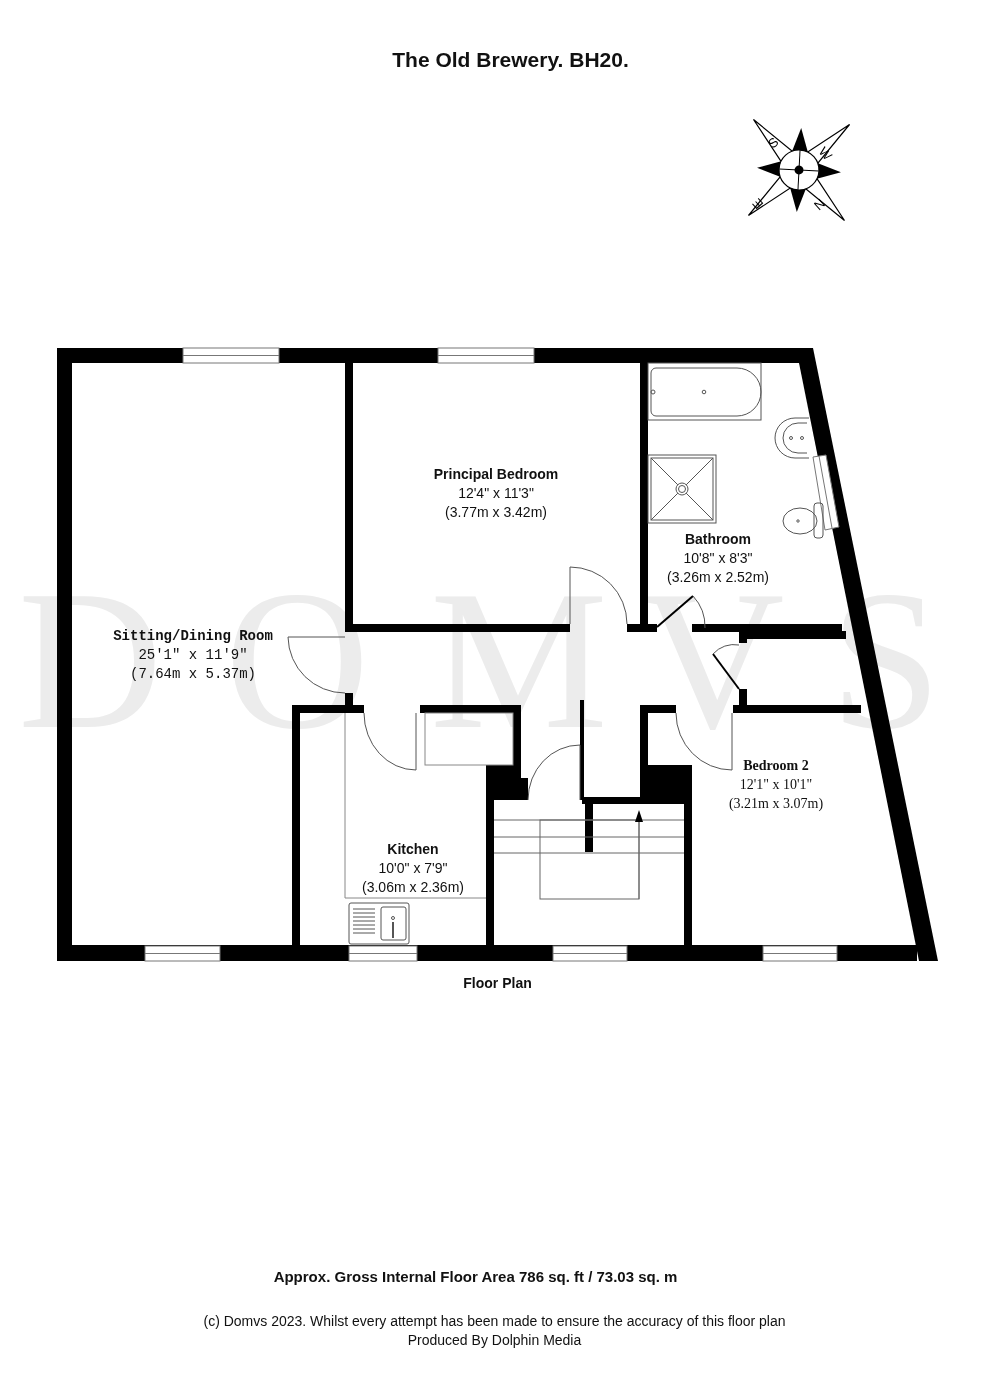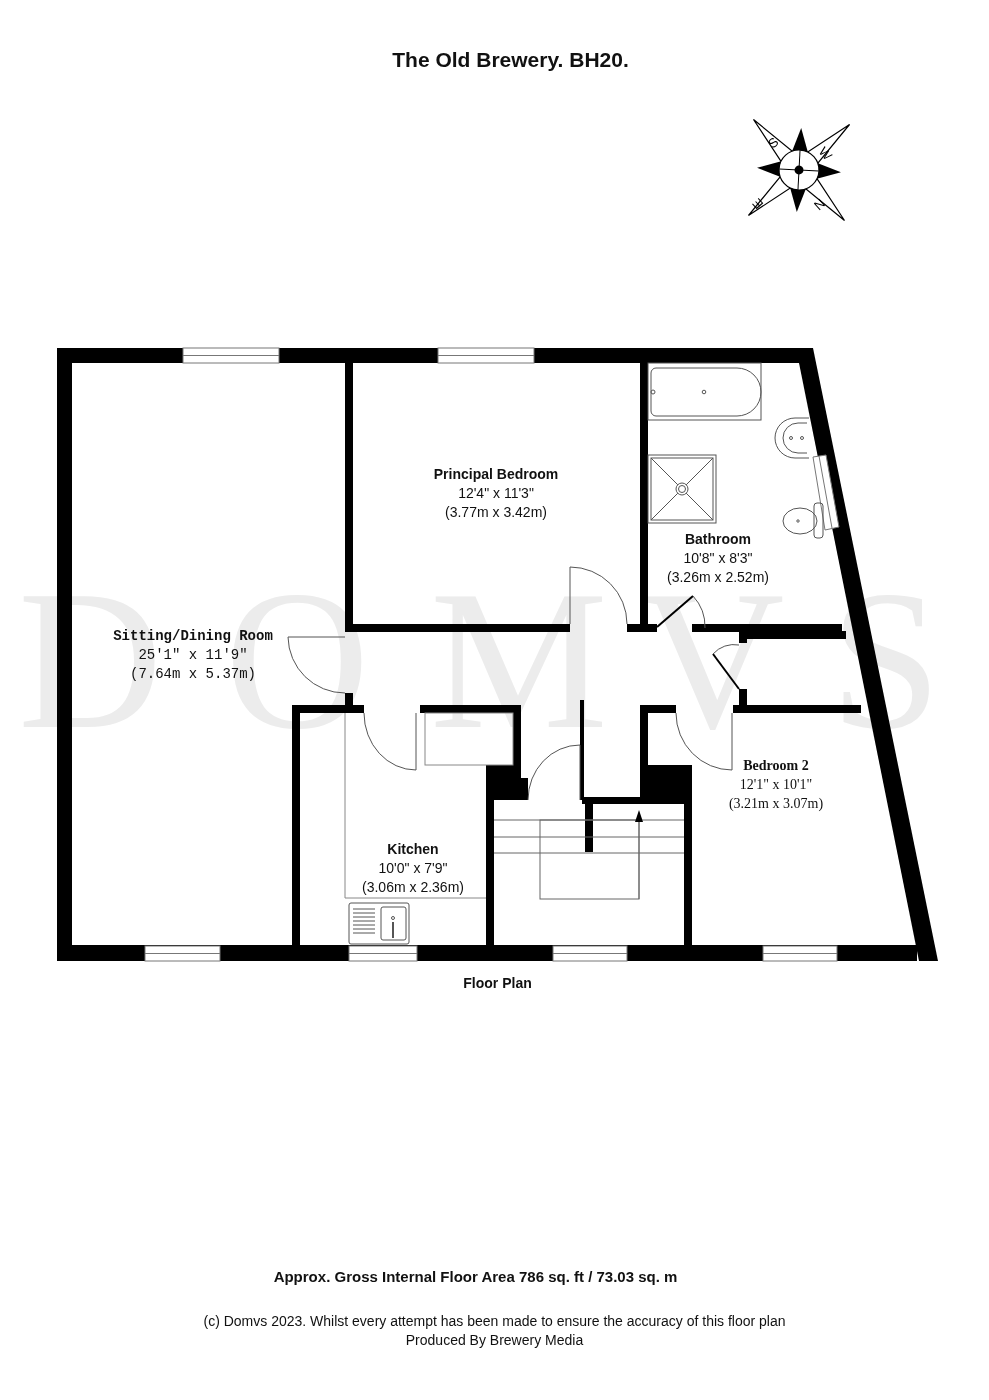--- a/index.html
+++ b/index.html
@@ -226,14 +226,14 @@
   <span class="room-dim">12'1" x 10'1"</span>
   <span class="room-dim">(3.21m x 3.07m)</span>
 </div>
 
 <div class="abs floor-label">Floor Plan</div>
 
 <div class="abs area">Approx. Gross Internal Floor Area 786 sq. ft / 73.03 sq. m</div>
 
 <div class="abs disclaimer">
   <span>(c) Domvs 2023. Whilst every attempt has been made to ensure the accuracy of this floor plan</span>
-  <span>Produced By Brewery Media</span>
+  <span>Produced By Dolphin Media</span>
 </div>
 
 </body></html>

